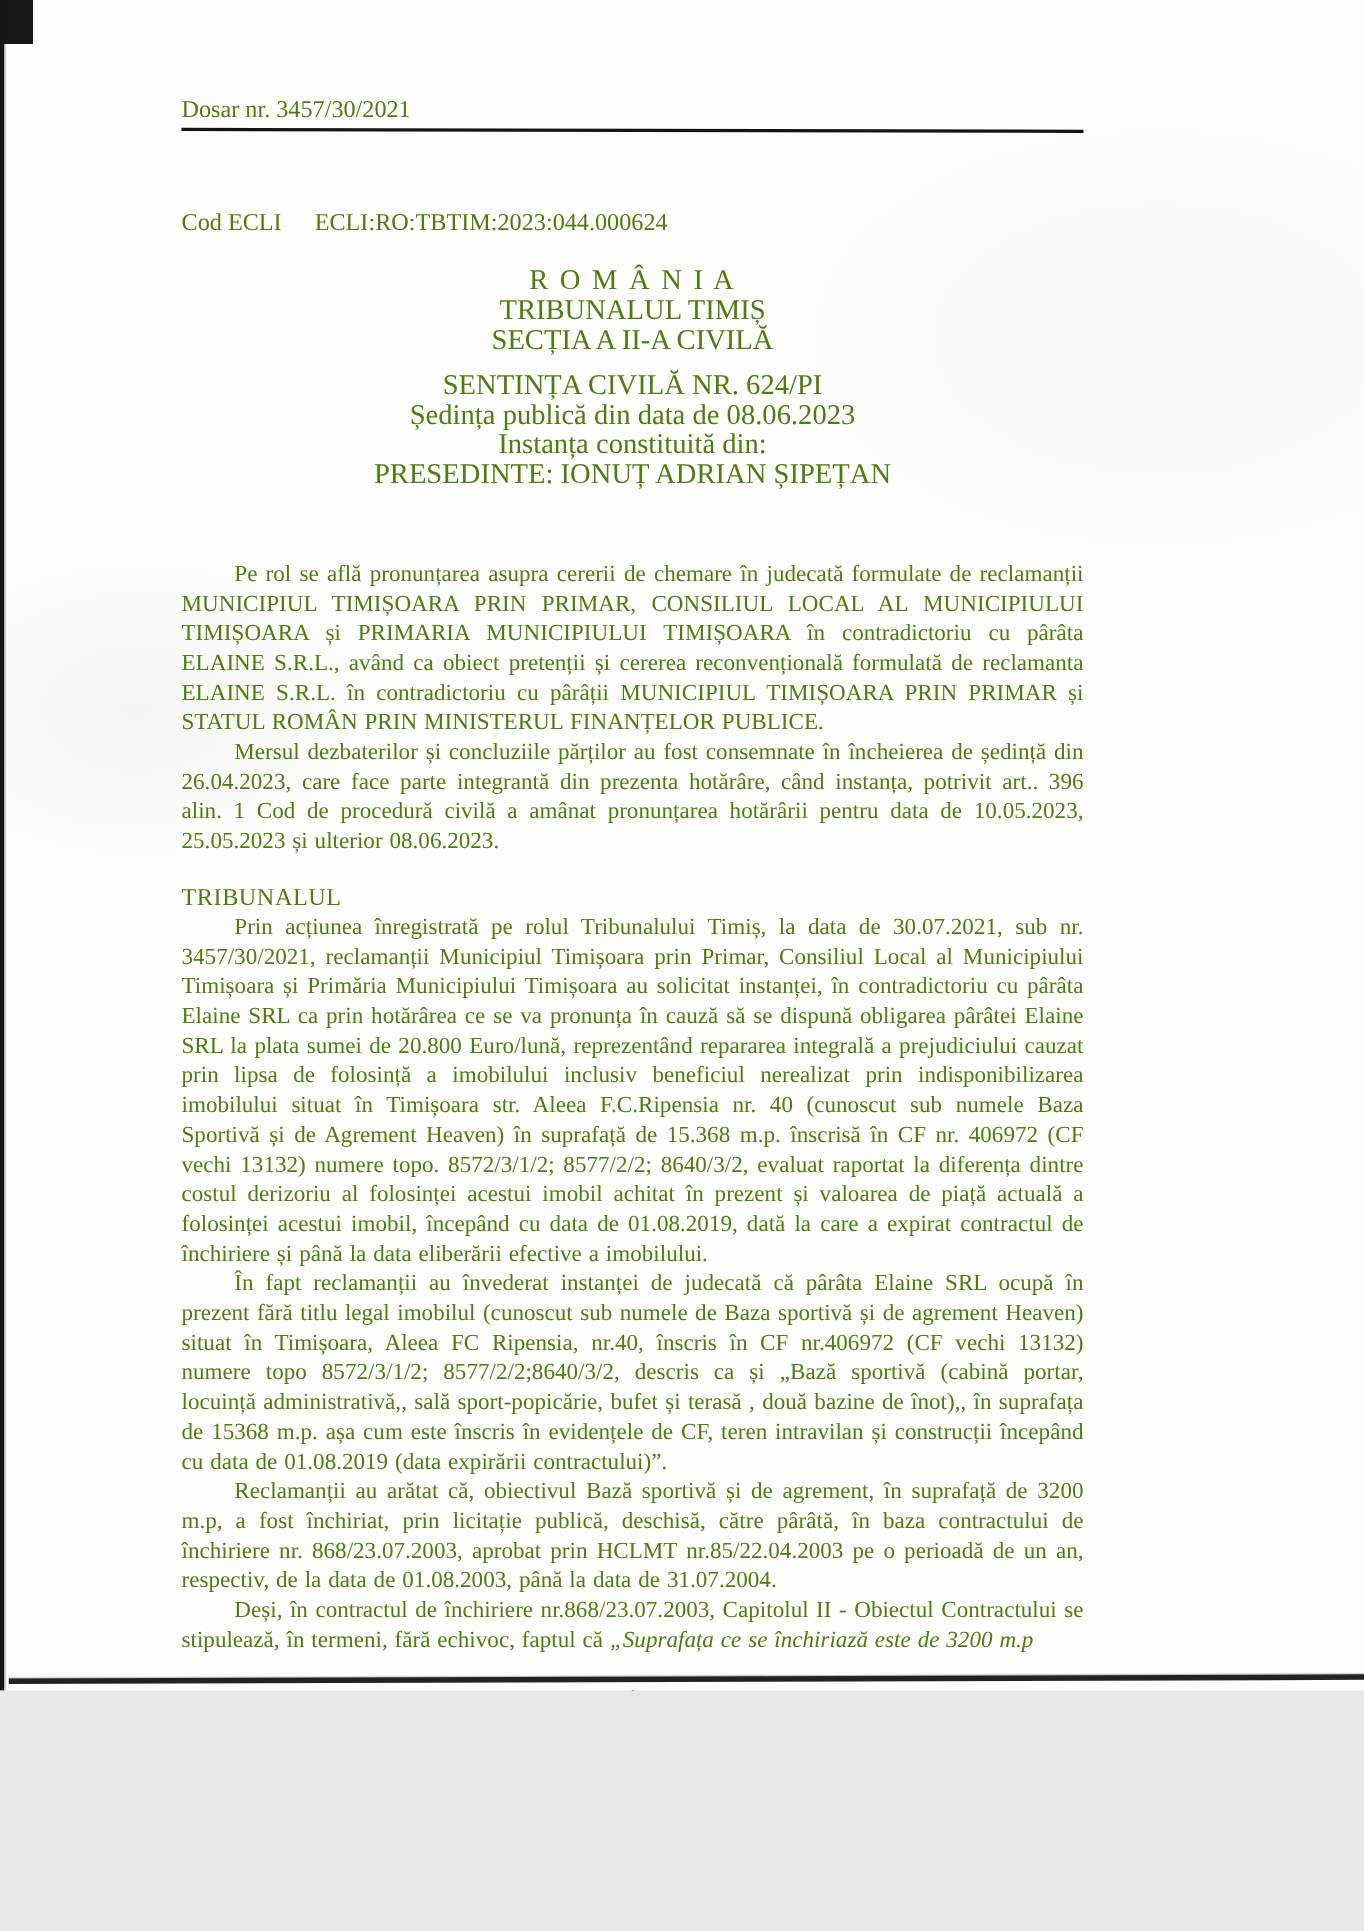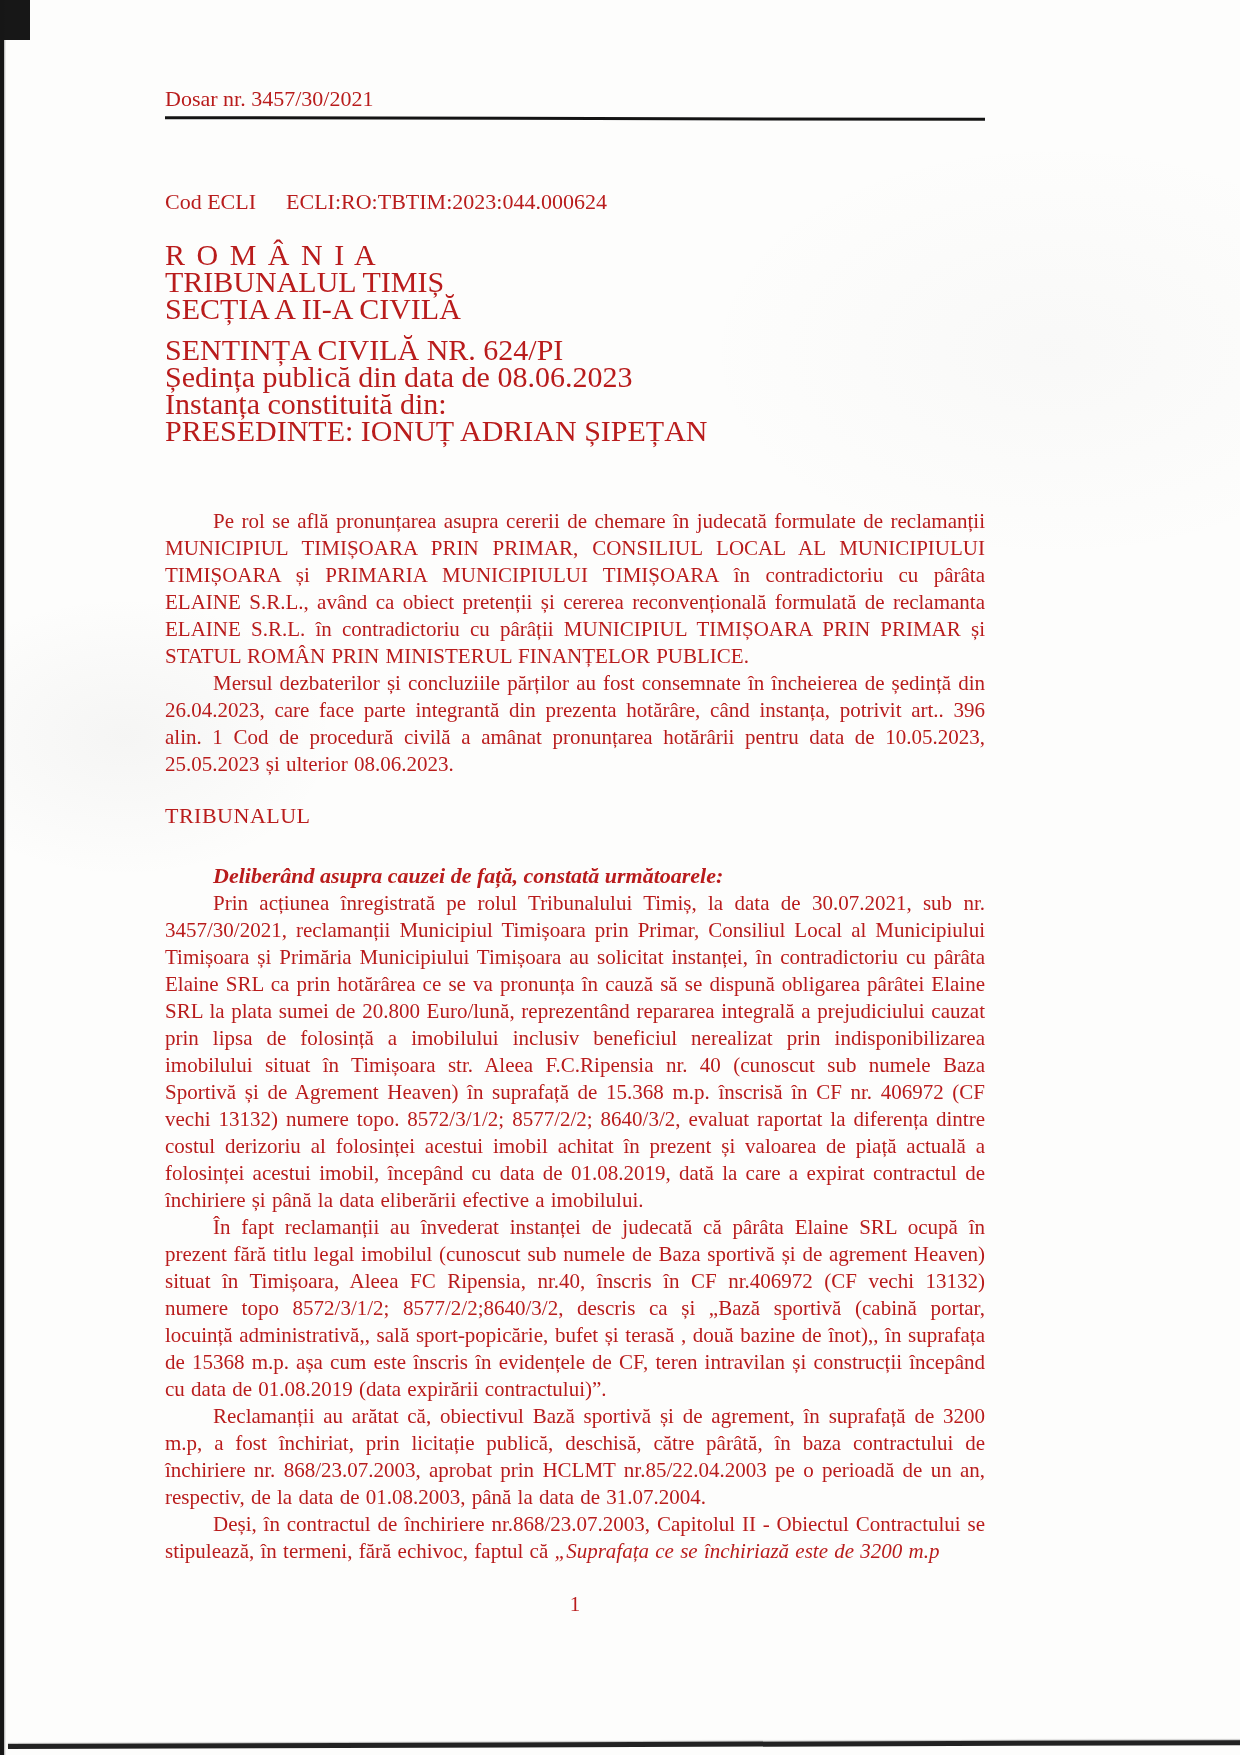--- a/index.html
+++ b/index.html
@@ -3,26 +3,26 @@
 <meta charset="utf-8">
 <style>
   html, body {
     margin: 0;
     padding: 0;
     background: #e8e8e8;
   }
   .scan-page {
     position: relative;
     width: 1240px;
-    height: 1755px;
+    height: 1537px;
     margin: 0 auto;
     background: #fdfdfc;
     overflow: hidden;
     font-family: "Liberation Serif", "DejaVu Serif", serif;
-    color: #b91c1c;
+    color: #4d7c0f;
   }
   
   .edge-left {
     position: absolute;
     left: 0; top: 0;
     width: 6px; height: 100%;
     background: linear-gradient(to right, #161616 0 4px, rgba(22,22,22,.35) 4px, transparent);
   }
   .edge-bottom {
     position: absolute;
@@ -69,21 +69,22 @@
 
   .ecli-row {
     margin-top: 68px;
     font-size: 22px;
     line-height: 27px;
   }
   .ecli-label { margin-right: 30px; }
 
   .center-block {
     margin-top: 26px;
-    font-size: 30px;
+    text-align: center;
+    font-size: 26px;
     line-height: 27px;
   }
   .country-line { letter-spacing: 2px; }
   .gap-small { height: 14px; }
 
   main { margin-top: 64px; }
 
   .para {
     margin: 0;
     font-size: 21px;
@@ -149,21 +150,20 @@
       <div>Instanța constituită din:</div>
       <div>PRESEDINTE: IONUȚ ADRIAN ȘIPEȚAN</div>
     </section>
 
     <main>
       <p class="para">Pe rol se află pronunțarea asupra cererii de chemare în judecată formulate de reclamanții MUNICIPIUL TIMIȘOARA PRIN PRIMAR, CONSILIUL LOCAL AL MUNICIPIULUI TIMIȘOARA și PRIMARIA MUNICIPIULUI TIMIȘOARA în contradictoriu cu pârâta ELAINE S.R.L., având ca obiect pretenții și cererea reconvențională formulată de reclamanta ELAINE S.R.L. în contradictoriu cu pârâții MUNICIPIUL TIMIȘOARA PRIN PRIMAR și STATUL ROMÂN PRIN MINISTERUL FINANȚELOR PUBLICE.</p>
       <p class="para">Mersul dezbaterilor și concluziile părților au fost consemnate în încheierea de ședință din 26.04.2023, care face parte integrantă din prezenta hotărâre, când instanța, potrivit art.. 396 alin. 1 Cod de procedură civilă a amânat pronunțarea hotărârii pentru data de 10.05.2023, 25.05.2023 și ulterior 08.06.2023.</p>
 
       <p class="para tribunal-heading">TRIBUNALUL</p>
 
-      <p class="delib-heading">Deliberând asupra cauzei de față, constată următoarele:</p>
 
       <p class="para">Prin acțiunea înregistrată pe rolul Tribunalului Timiș, la data de 30.07.2021, sub nr. 3457/30/2021, reclamanții Municipiul Timișoara prin Primar, Consiliul Local al Municipiului Timișoara și Primăria Municipiului Timișoara au solicitat instanței, în contradictoriu cu pârâta Elaine SRL ca prin hotărârea ce se va pronunța în cauză să se dispună obligarea pârâtei Elaine SRL la plata sumei de 20.800 Euro/lună, reprezentând repararea integrală a prejudiciului cauzat prin lipsa de folosință a imobilului inclusiv beneficiul nerealizat prin indisponibilizarea imobilului situat în Timișoara str. Aleea F.C.Ripensia nr. 40 (cunoscut sub numele Baza Sportivă și de Agrement Heaven) în suprafață de 15.368 m.p. înscrisă în CF nr. 406972 (CF vechi 13132) numere topo. 8572/3/1/2; 8577/2/2; 8640/3/2, evaluat raportat la diferența dintre costul derizoriu al folosinței acestui imobil achitat în prezent și valoarea de piață actuală a folosinței acestui imobil, începând cu data de 01.08.2019, dată la care a expirat contractul de închiriere și până la data eliberării efective a imobilului.</p>
       <p class="para">În fapt reclamanții au învederat instanței de judecată că pârâta Elaine SRL ocupă în prezent fără titlu legal imobilul (cunoscut sub numele de Baza sportivă și de agrement Heaven) situat în Timișoara, Aleea FC Ripensia, nr.40, înscris în CF nr.406972 (CF vechi 13132) numere topo 8572/3/1/2; 8577/2/2;8640/3/2, descris ca și „Bază sportivă (cabină portar, locuință administrativă,, sală sport-popicărie, bufet și terasă , două bazine de înot),, în suprafața de 15368 m.p. așa cum este înscris în evidențele de CF, teren intravilan și construcții începând cu data de 01.08.2019 (data expirării contractului)”.</p>
       <p class="para">Reclamanții au arătat că, obiectivul Bază sportivă și de agrement, în suprafață de 3200 m.p, a fost închiriat, prin licitație publică, deschisă, către pârâtă, în baza contractului de închiriere nr. 868/23.07.2003, aprobat prin HCLMT nr.85/22.04.2003 pe o perioadă de un an, respectiv, de la data de 01.08.2003, până la data de 31.07.2004.</p>
       <p class="para"><span>Deși, în contractul de închiriere nr.868/23.07.2003, Capitolul II - Obiectul Contractului se stipulează, în termeni, fără echivoc, faptul că </span><span class="italic">„Suprafața ce se închiriază este de 3200 m.p</span></p>
     </main>
 
     <div class="page-number">1</div>
 
   </div>

